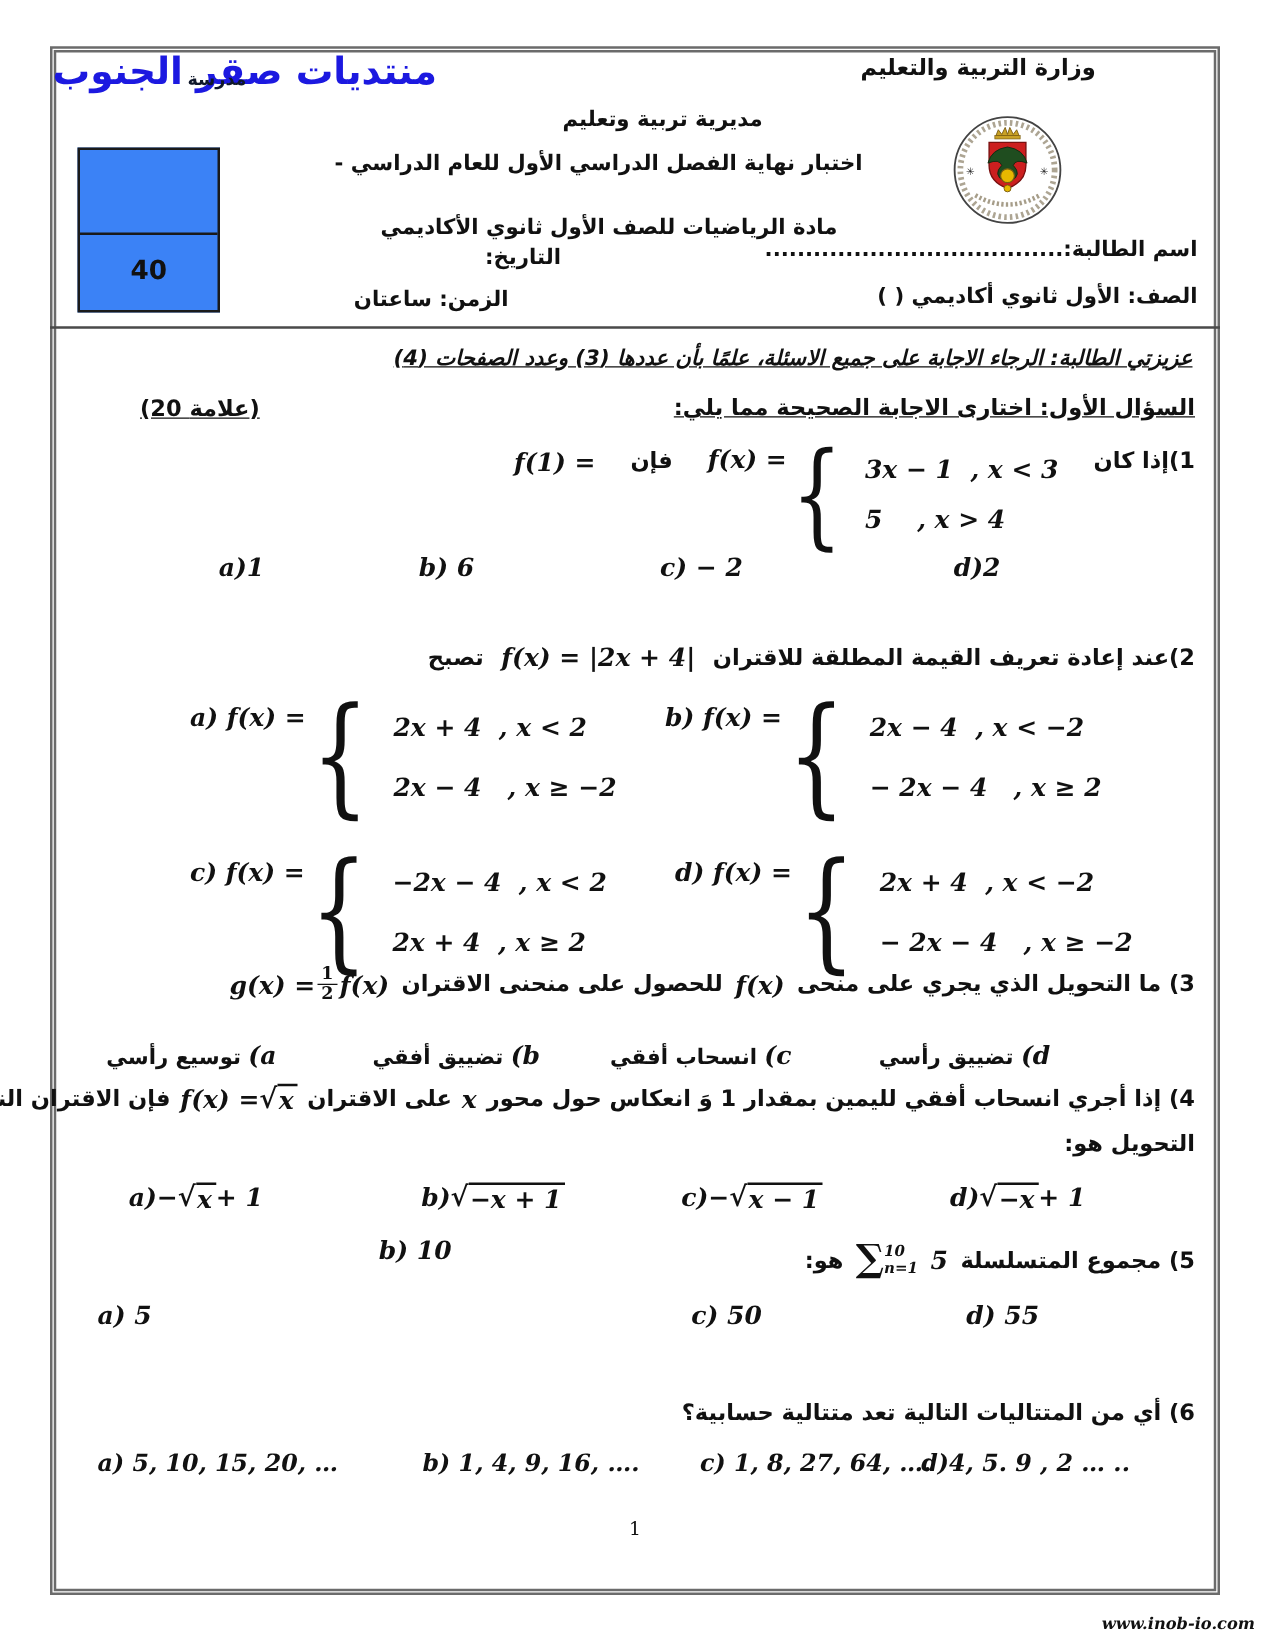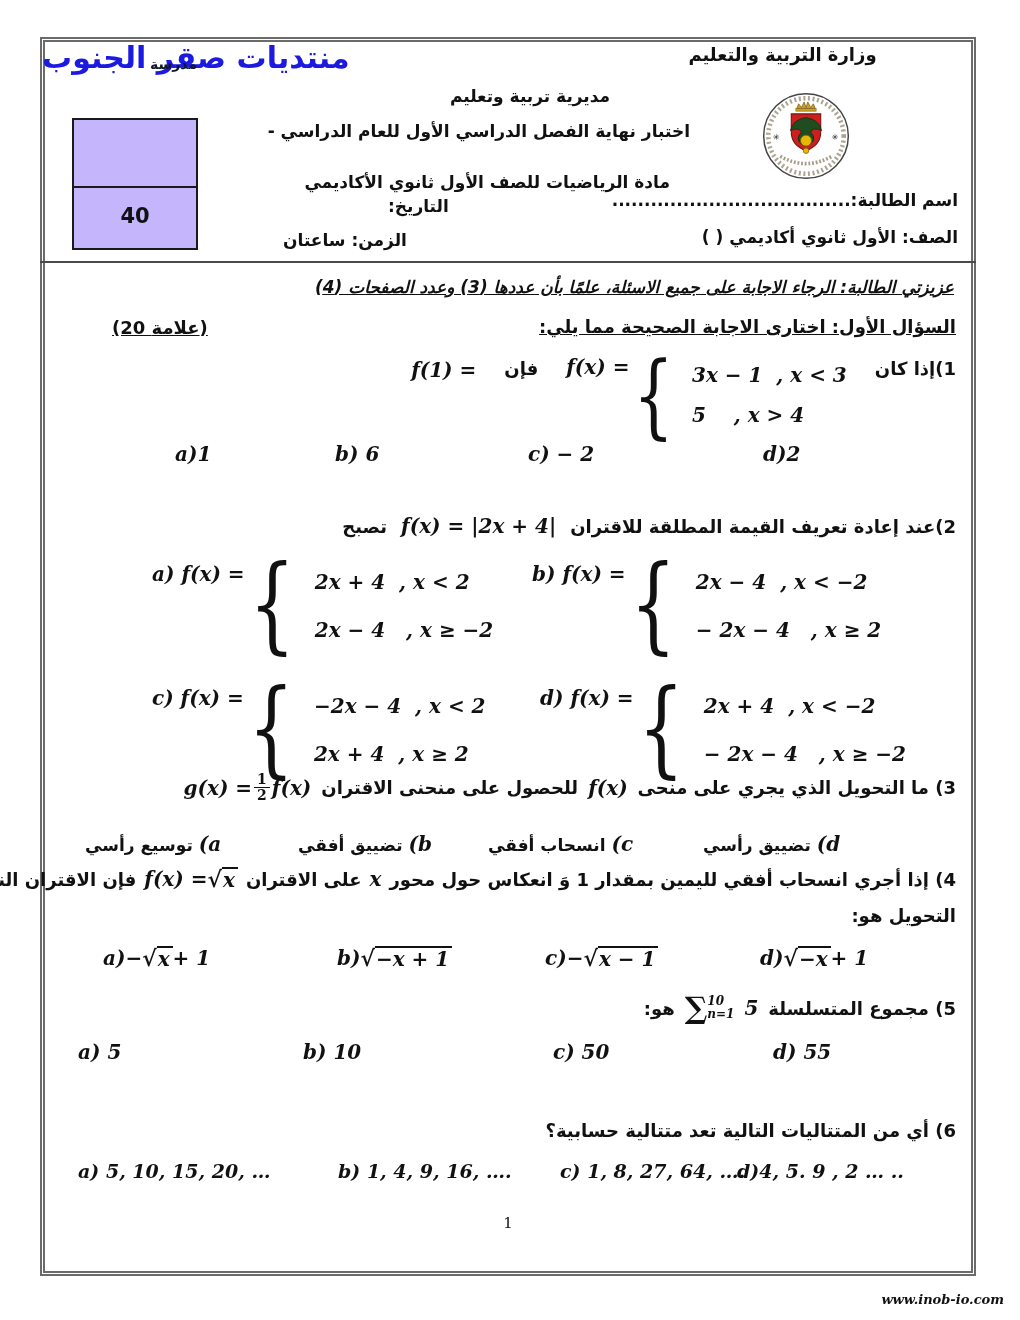--- a/index.html
+++ b/index.html
@@ -17,21 +17,21 @@
   .h18{font-size:18px;} .h17{font-size:17px;}
   .ministry{left:685px;top:44px;width:195px;text-align:center;}
   .directorate{left:380px;top:86px;width:300px;text-align:center;}
   .exam-line{left:300px;top:121px;width:390px;text-align:center;}
   .subject-line{left:320px;top:156px;width:350px;text-align:center;margin-top:16px;}
   .date-label{left:388px;top:196px;}
   .time-label{left:283px;top:230px;}
   .student-name{right:62px;top:190px;}
   .class-line{right:62px;top:227px;}
   
-  .score-box{left:72px;top:118px;width:126px;height:132px;border:2px solid #1a1a1a;box-sizing:border-box;background:#c4b5fd;}
+  .score-box{left:62px;top:118px;width:114px;height:132px;border:2px solid #1a1a1a;box-sizing:border-box;background:#3b82f6;}
   .score-div{position:absolute;left:0;top:66px;width:100%;border-top:2px solid #1a1a1a;height:0;}
   .score-val{position:absolute;left:0;top:84px;width:100%;text-align:center;font-size:21px;font-weight:700;}
   
   .logo{left:758px;top:90px;width:96px;height:92px;}
   
   .instruction{right:66px;top:277px;font-size:17px;font-style:italic;text-decoration:underline;}
   .sec-title{right:64px;top:316px;font-size:18px;text-decoration:underline;}
   .sec-marks{left:112px;top:317px;font-size:18px;font-weight:700;text-decoration:underline;white-space:nowrap;}
   
   .math{font-family:"DejaVu Serif",serif;font-style:italic;font-weight:700;font-size:20px;direction:ltr;white-space:nowrap;}
@@ -257,21 +257,21 @@
     <span class="sum">
       <span class="sigma">∑</span>
       <span class="sum-lims">
         <span>10</span>
         <span>n=1</span>
       </span>
     </span>
     <span class="qlead mid0">هو:</span>
   </div>
   <span class="opt mopt" style="left:78px;top:1040px;">a) 5</span>
-  <span class="opt mopt" style="left:303px;top:1040px;text-align:right;">b) 10</span>
+  <span class="opt mopt" style="left:303px;top:988px;text-align:right;">b) 10</span>
   <span class="opt mopt" style="left:553px;top:1040px;">c) 50</span>
   <span class="opt mopt" style="left:773px;top:1040px;">d) 55</span>
 
   <div class="abs ar h18 q6">6) أي من المتتاليات التالية تعد متتالية حسابية؟</div>
   <span class="opt mopt" style="left:78px;top:1160px;font-size:19px;">a) 5, 10, 15, 20, …</span>
   <span class="opt mopt" style="left:338px;top:1160px;font-size:19px;">b) 1, 4, 9, 16, ….</span>
   <span class="opt mopt" style="left:560px;top:1160px;font-size:19px;">c) 1, 8, 27, 64, ….</span>
   <span class="opt mopt" style="left:737px;top:1160px;font-size:19px;">d)4, 5. 9 , 2 … ..</span>
 
   <div class="abs pagenum">1</div>

